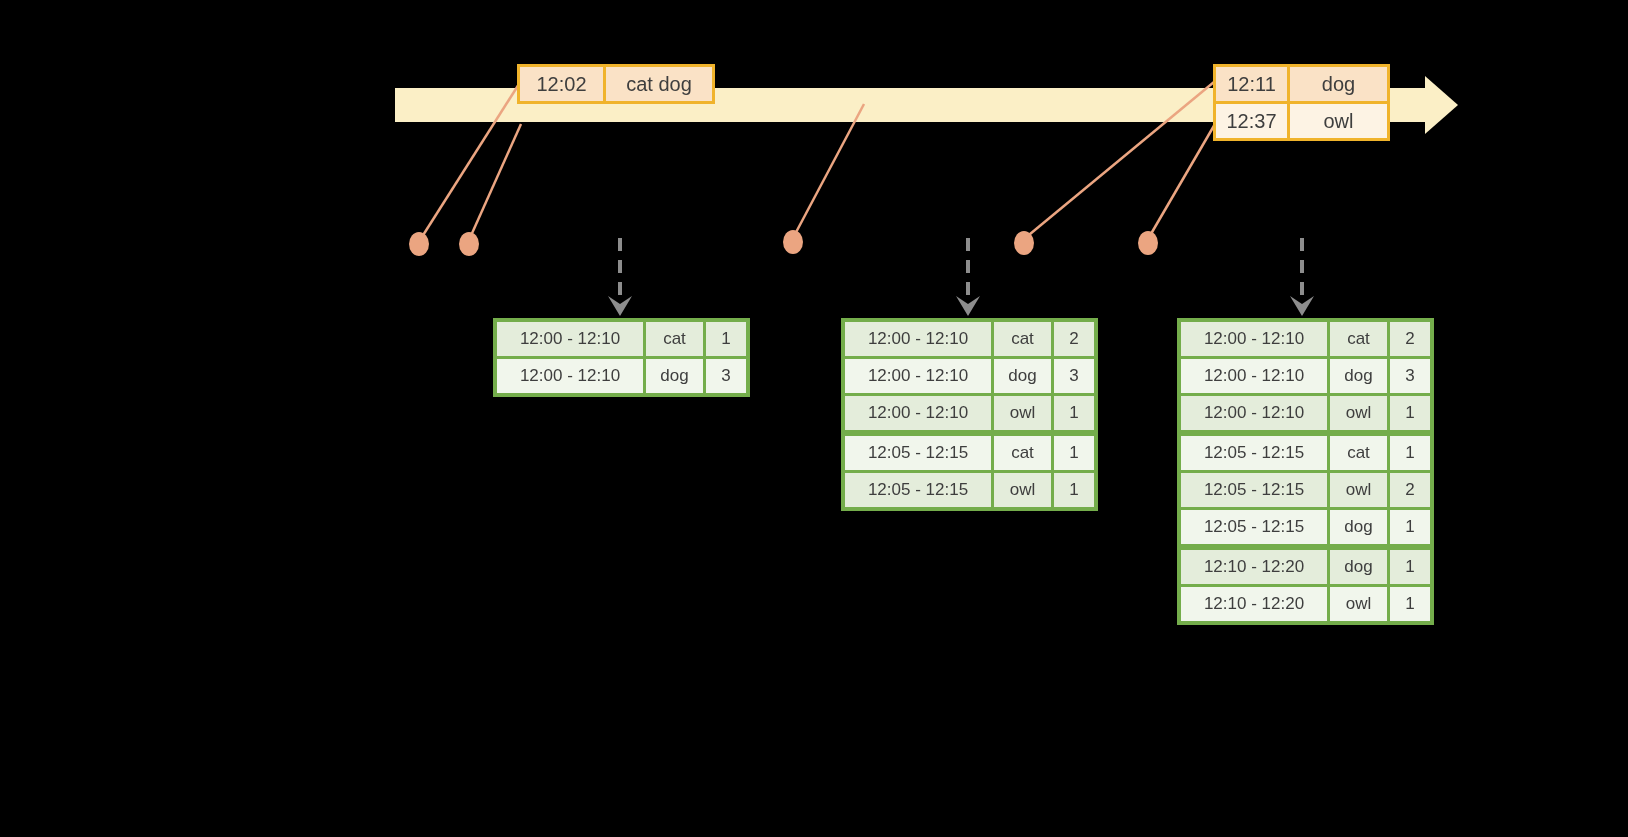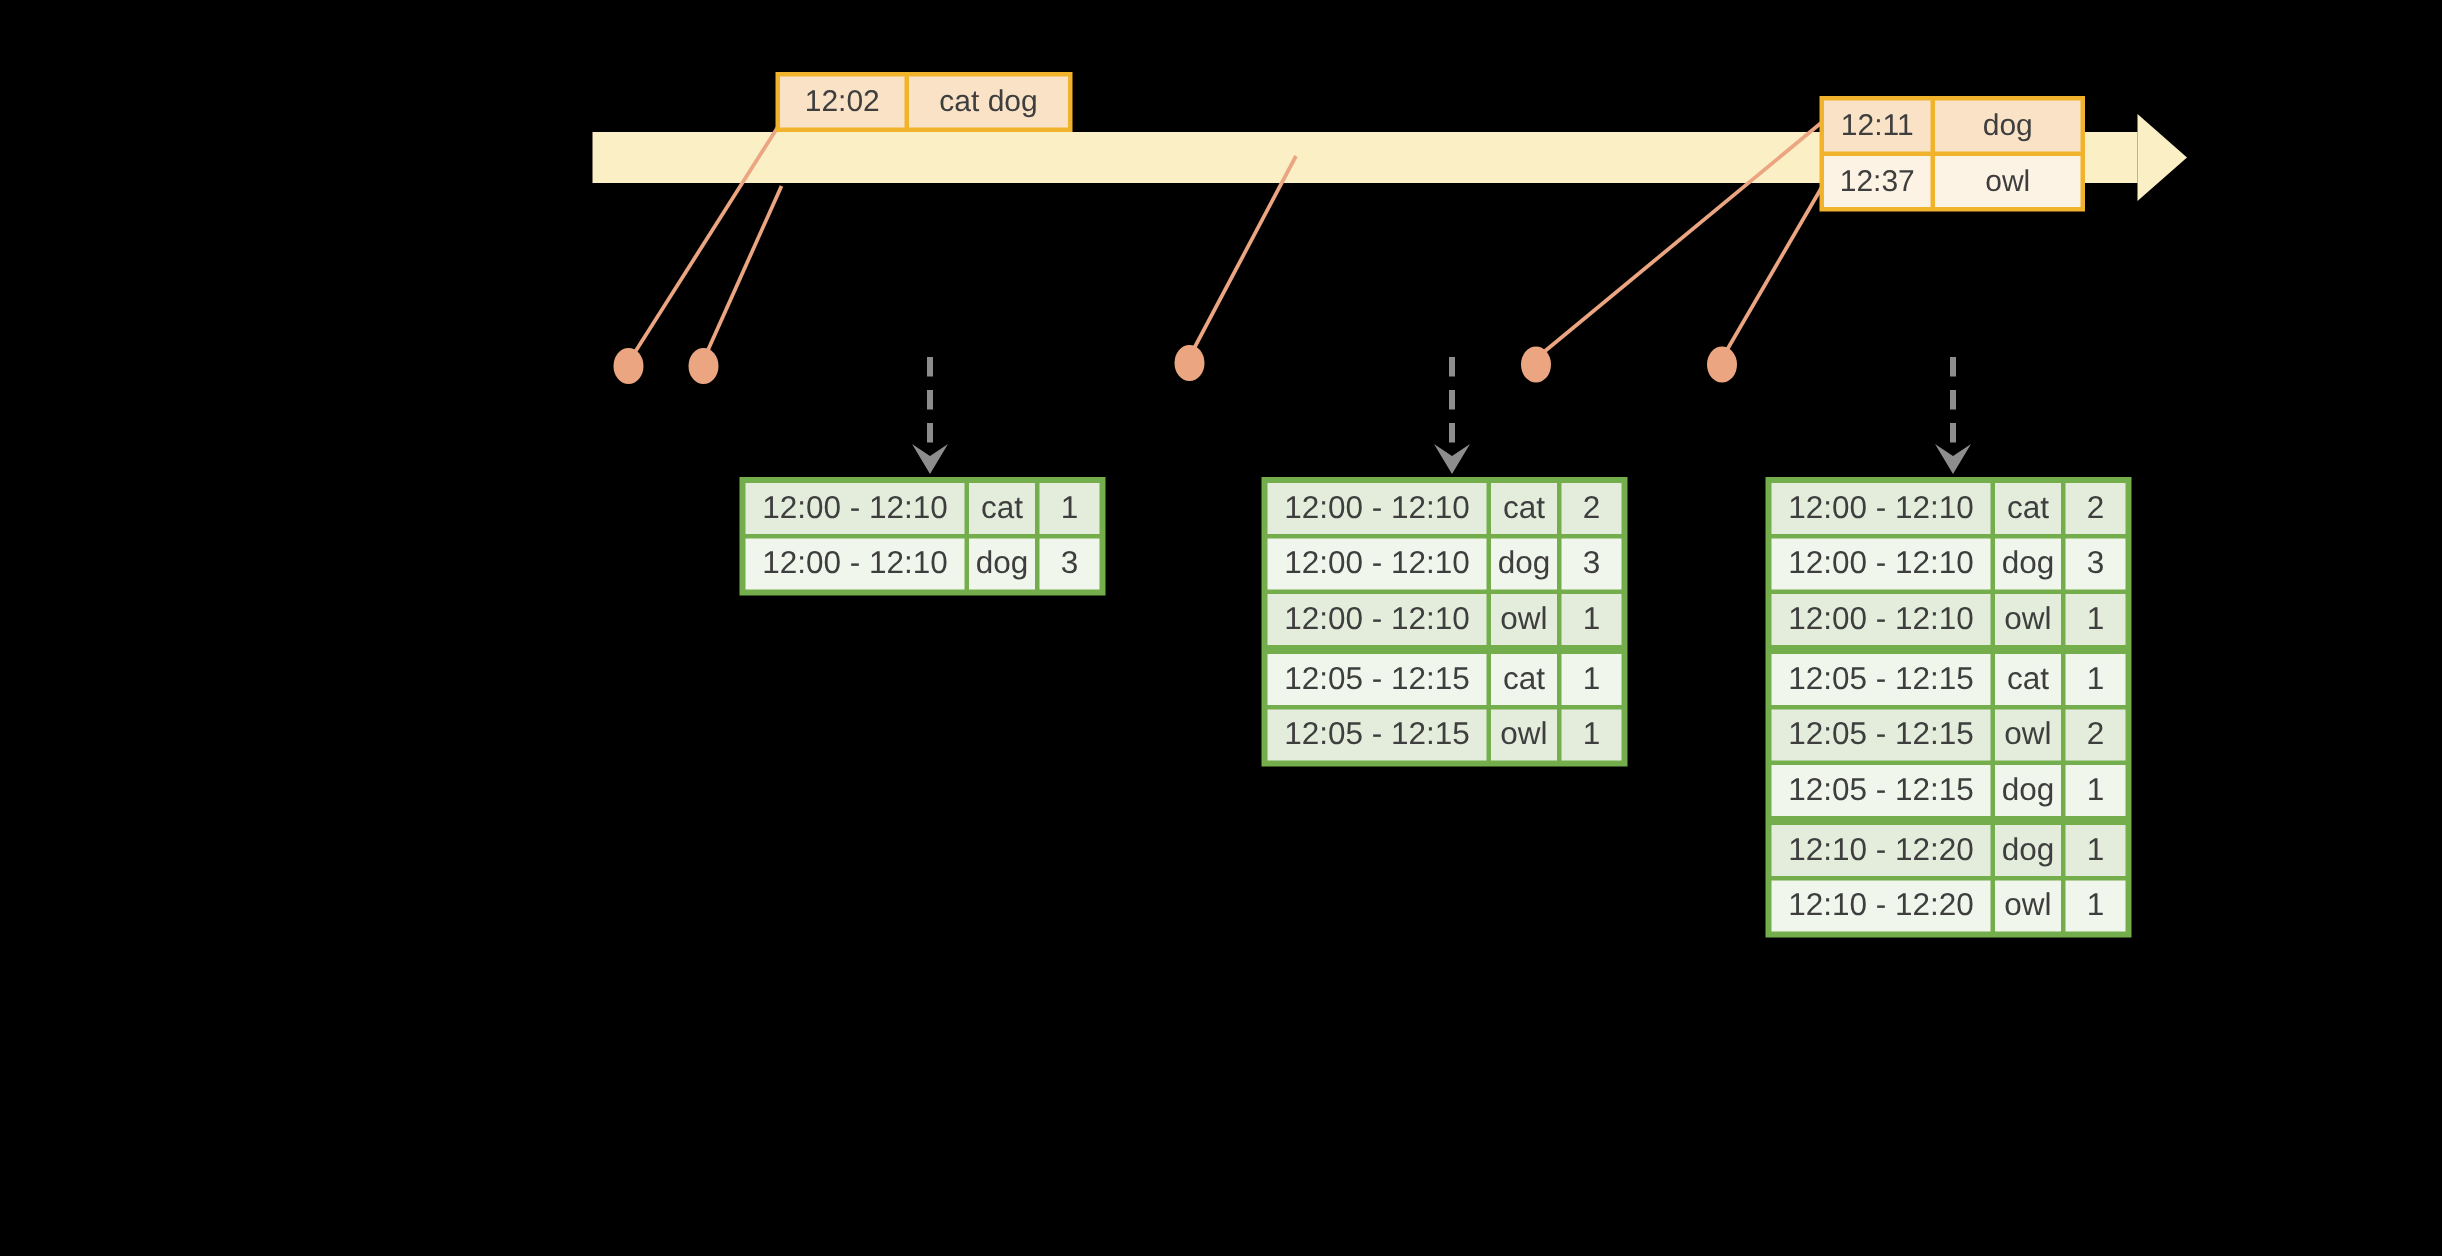--- a/index.html
+++ b/index.html
@@ -51,25 +51,25 @@
   .ecell.words{width:var(--wcol,106px);}
   
   .result-table{
     position:absolute;z-index:3;background:var(--result-border);
     padding:4px;display:flex;flex-direction:column;gap:3px;
   }
   .rrow{display:flex;gap:3px;}
   .rrow.group-start{margin-top:3px;}
   .rcell{
     display:flex;align-items:center;justify-content:center;
-    height:34px;font-size:21px;background:var(--result-row-fill);
+    height:34px;font-size:17px;background:var(--result-row-fill);
   }
   .rrow.alt .rcell{background:var(--result-row-alt-fill);}
   .rcell.window{width:146px;}
-  .rcell.word{width:44px;}
+  .rcell.word{width:57px;}
   .rcell.count{width:40px;}
 </style>
 </head>
 <body>
 
 <div class="canvas">
 
   <div class="timeline-band"></div>
   <div class="timeline-head"></div>
 
@@ -88,21 +88,21 @@
     <ellipse class="dot" cx="1148" cy="243" rx="10" ry="12"></ellipse>
 
     <line class="trig" x1="620" y1="238" x2="620" y2="296"></line>
     <path class="trig-head" d="M608 296 L620 316 L632 296 L620 304 Z"></path>
     <line class="trig" x1="968" y1="238" x2="968" y2="296"></line>
     <path class="trig-head" d="M956 296 L968 316 L980 296 L968 304 Z"></path>
     <line class="trig" x1="1302" y1="238" x2="1302" y2="296"></line>
     <path class="trig-head" d="M1290 296 L1302 316 L1314 296 L1302 304 Z"></path>
   </svg>
 
-  <div class="event-table" style="left:517px;top:48px;--tcol:83px;--wcol:106px;">
+  <div class="event-table" style="left:517px;top:64px;--tcol:83px;--wcol:106px;">
       <div class="erow">
         <div class="ecell time">12:02</div>
         <div class="ecell words">cat dog</div>
       </div>
     </div>
   <div class="event-table" style="left:1213px;top:64px;justify-content:space-between;--tcol:71px;--wcol:97px;">
       <div class="erow">
         <div class="ecell time">12:11</div>
         <div class="ecell words">dog</div>
       </div>

